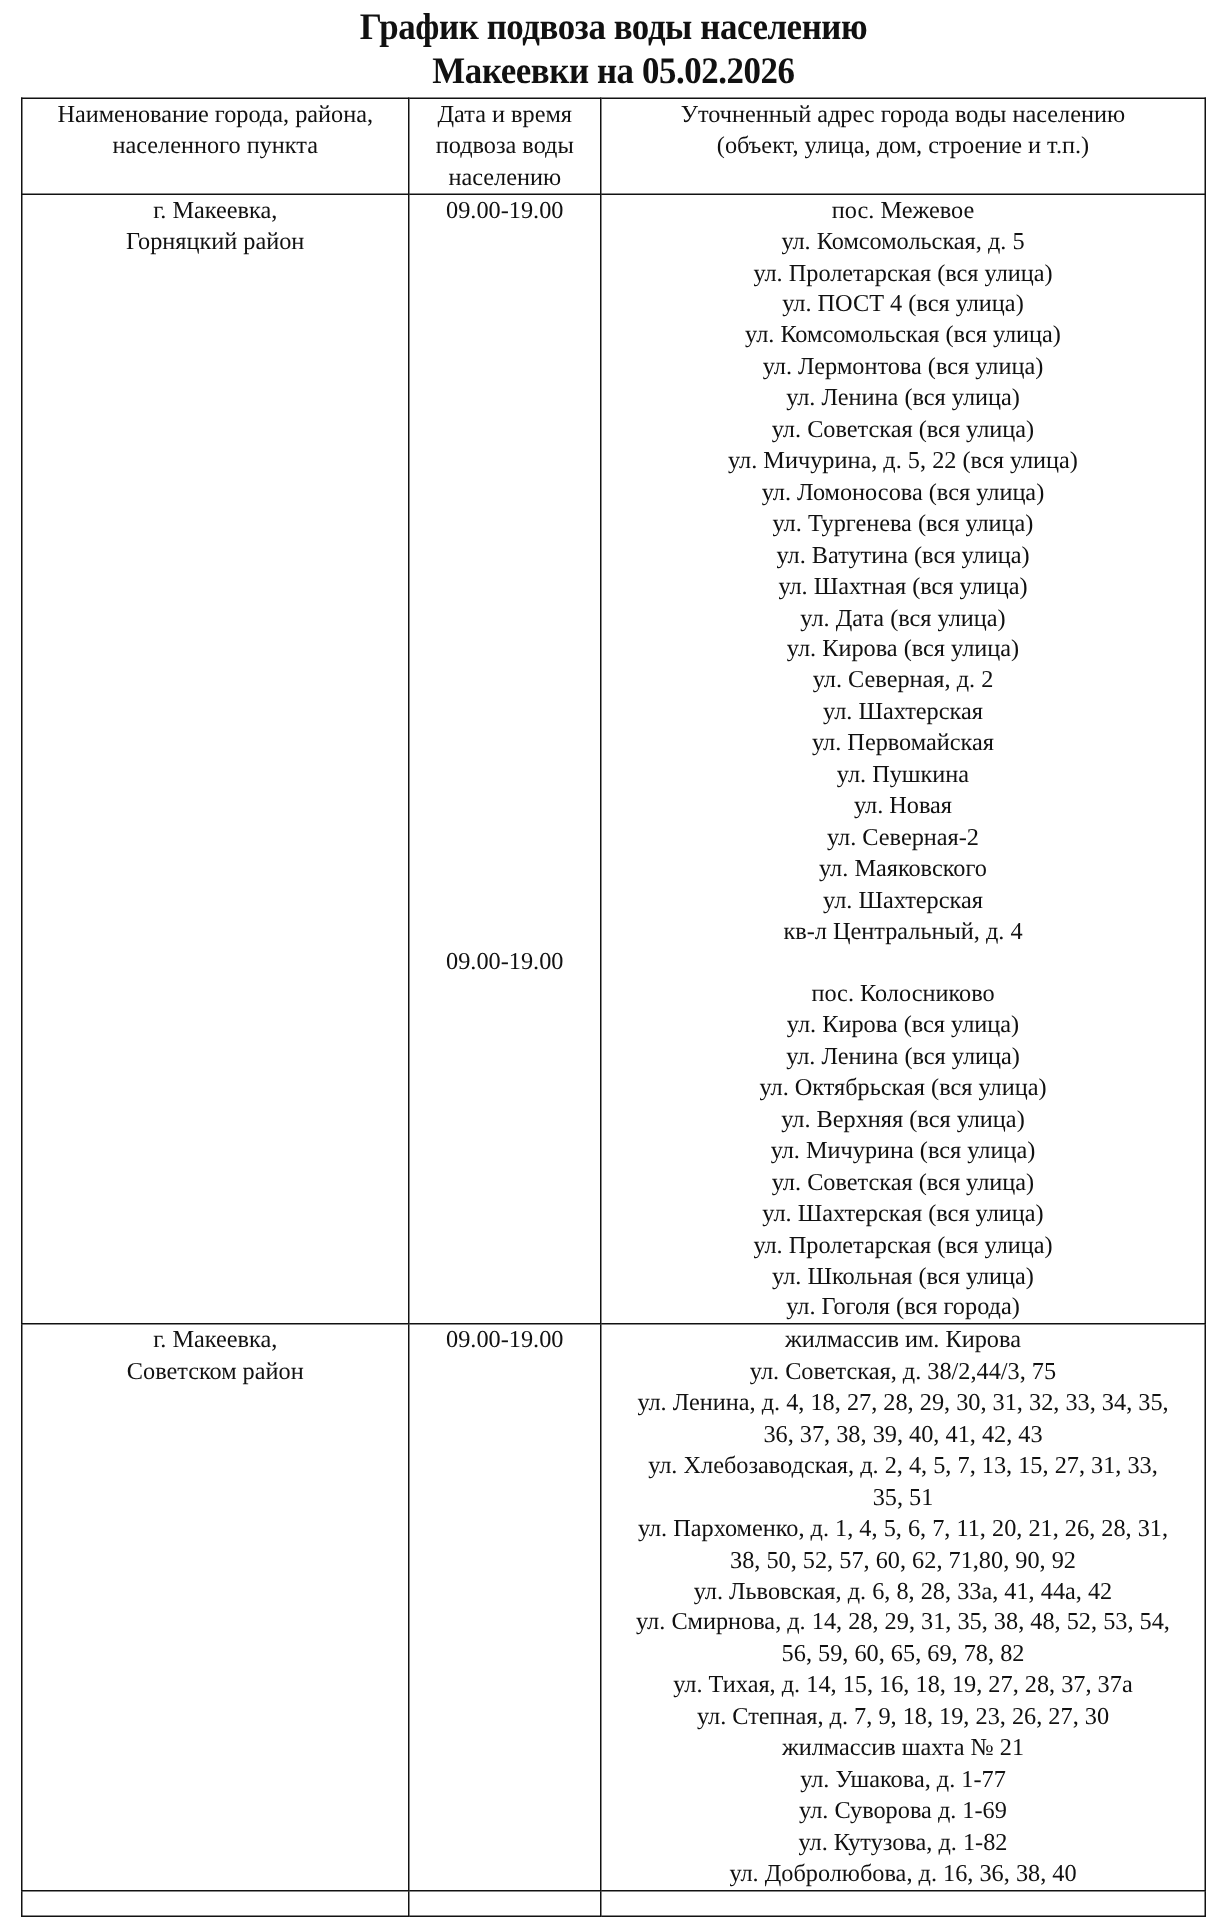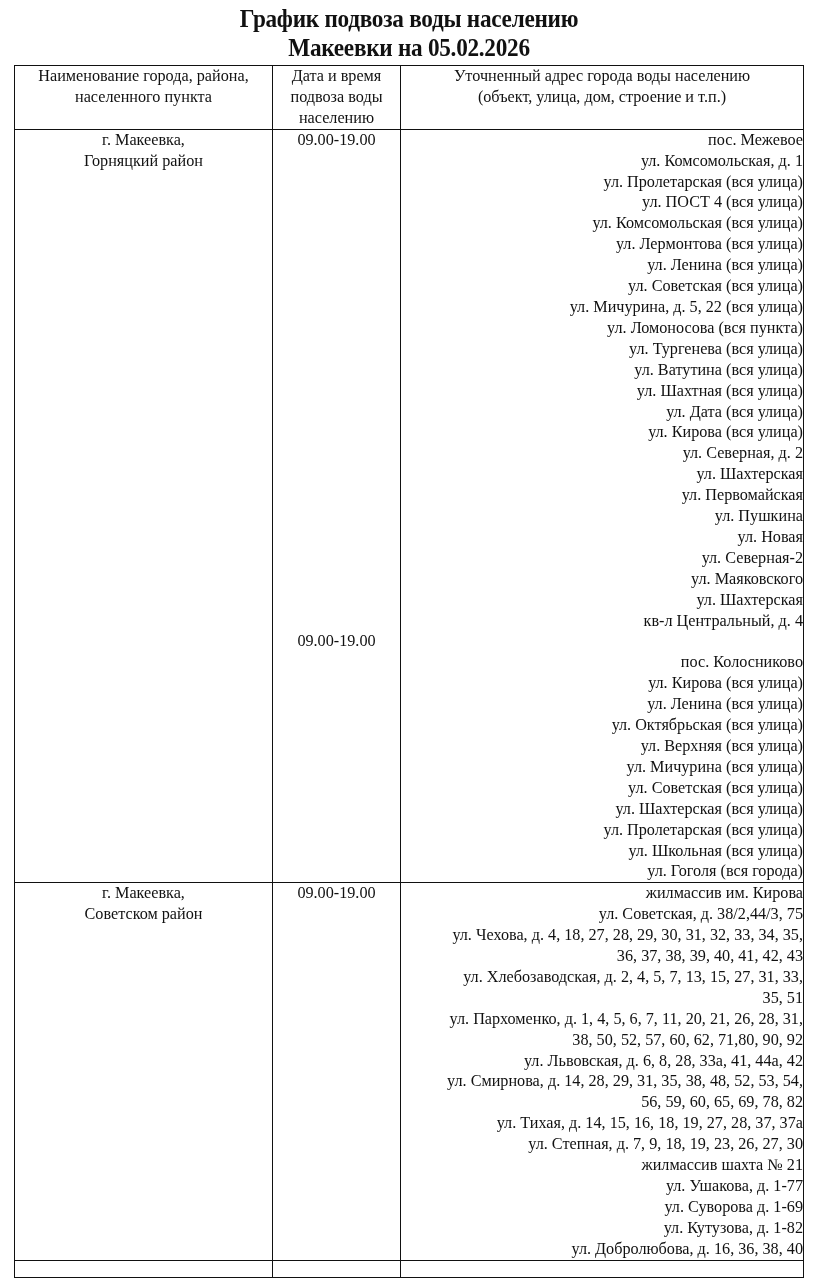--- a/index.html
+++ b/index.html
@@ -51,21 +51,21 @@
   col.c3 { width: 403px; }
   thead th {
     padding-top: 2px;
     padding-bottom: 2px;
     height: 62px;
     margin-top: 23px;
   }
   .hdr-line { display: block; white-space: nowrap; }
   tbody td { padding-top: 3px; }
   .cell-line { display: block; white-space: nowrap; text-align: center; }
-  .addr-line { display: block; text-align: right; }
+  .addr-line { display: block; }
   .spacer-line { display: block; height: 20.9px; }
   .row-last td { height: 16px; overflow: hidden; }
 </style>
 </head>
 <body>
 
 <div class="title">
   <div>График подвоза воды населению</div>
   <div>Макеевки на 05.02.2026</div>
 </div>
@@ -99,29 +99,29 @@
           <span class="cell-line">г. Макеевка,</span>
           <span class="cell-line">Горняцкий район</span>
         </td>
         <td>
           <span class="cell-line">09.00-19.00</span>
           <span class="spacer-line" style="height: 480.7px;"></span>
           <span class="cell-line">09.00-19.00</span>
         </td>
         <td>
           <span class="addr-line">пос. Межевое</span>
-          <span class="addr-line">ул. Комсомольская, д. 1</span>
+          <span class="addr-line">ул. Комсомольская, д. 5</span>
           <span class="addr-line">ул. Пролетарская (вся улица)</span>
           <span class="addr-line">ул. ПОСТ 4 (вся улица)</span>
           <span class="addr-line">ул. Комсомольская (вся улица)</span>
           <span class="addr-line">ул. Лермонтова (вся улица)</span>
           <span class="addr-line">ул. Ленина (вся улица)</span>
           <span class="addr-line">ул. Советская (вся улица)</span>
           <span class="addr-line">ул. Мичурина, д. 5, 22 (вся улица)</span>
-          <span class="addr-line">ул. Ломоносова (вся пункта)</span>
+          <span class="addr-line">ул. Ломоносова (вся улица)</span>
           <span class="addr-line">ул. Тургенева (вся улица)</span>
           <span class="addr-line">ул. Ватутина (вся улица)</span>
           <span class="addr-line">ул. Шахтная (вся улица)</span>
           <span class="addr-line">ул. Дата (вся улица)</span>
           <span class="addr-line">ул. Кирова (вся улица)</span>
           <span class="addr-line">ул. Северная, д. 2</span>
           <span class="addr-line">ул. Шахтерская</span>
           <span class="addr-line">ул. Первомайская</span>
           <span class="addr-line">ул. Пушкина</span>
           <span class="addr-line">ул. Новая</span>
@@ -147,21 +147,21 @@
         <td>
           <span class="cell-line">г. Макеевка,</span>
           <span class="cell-line">Советском район</span>
         </td>
         <td>
           <span class="cell-line">09.00-19.00</span>
         </td>
         <td>
           <span class="addr-line">жилмассив им. Кирова</span>
           <span class="addr-line">ул. Советская, д. 38/2,44/3, 75</span>
-          <span class="addr-line">ул. Чехова, д. 4, 18, 27, 28, 29, 30, 31, 32, 33, 34, 35,</span>
+          <span class="addr-line">ул. Ленина, д. 4, 18, 27, 28, 29, 30, 31, 32, 33, 34, 35,</span>
           <span class="addr-line">36, 37, 38, 39, 40, 41, 42, 43</span>
           <span class="addr-line">ул. Хлебозаводская, д. 2, 4, 5, 7, 13, 15, 27, 31, 33,</span>
           <span class="addr-line">35, 51</span>
           <span class="addr-line">ул. Пархоменко, д. 1, 4, 5, 6, 7, 11, 20, 21, 26, 28, 31,</span>
           <span class="addr-line">38, 50, 52, 57, 60, 62, 71,80, 90, 92</span>
           <span class="addr-line">ул. Львовская, д. 6, 8, 28, 33а, 41, 44а, 42</span>
           <span class="addr-line">ул. Смирнова, д. 14, 28, 29, 31, 35, 38, 48, 52, 53, 54,</span>
           <span class="addr-line">56, 59, 60, 65, 69, 78, 82</span>
           <span class="addr-line">ул. Тихая, д. 14, 15, 16, 18, 19, 27, 28, 37, 37а</span>
           <span class="addr-line">ул. Степная, д. 7, 9, 18, 19, 23, 26, 27, 30</span>

